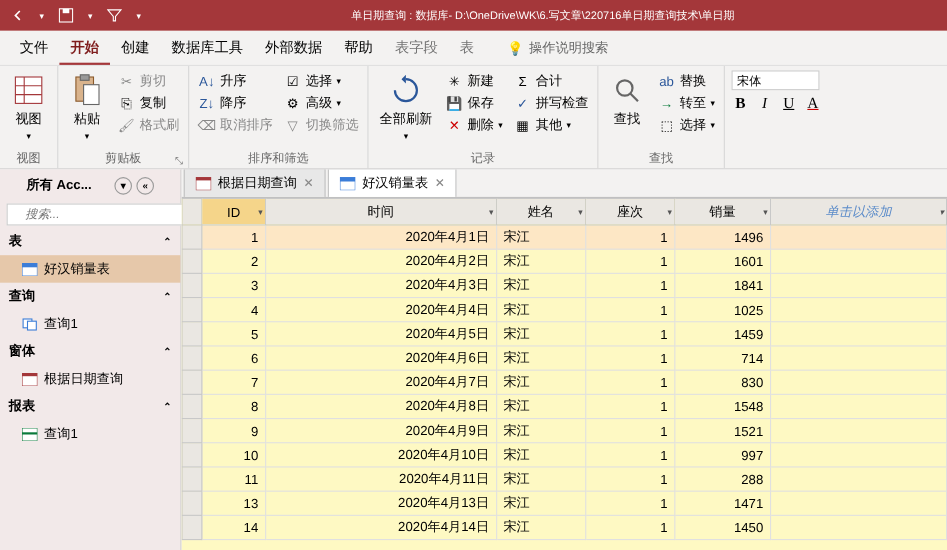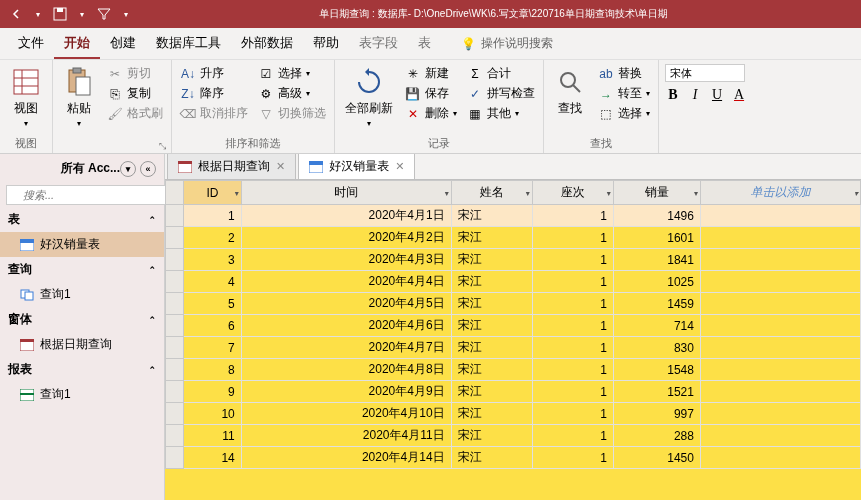--- a/index.html
+++ b/index.html
@@ -22,35 +22,35 @@
 .small-btn{display:flex;align-items:center;gap:4px;cursor:pointer;padding:1px 2px;font-size:11px;white-space:nowrap}
 .stack{display:flex;flex-direction:column;gap:1px}
 .small-icon{width:16px;height:16px;display:inline-flex;align-items:center;justify-content:center}
 .dialog-launcher{position:absolute;right:2px;bottom:2px;width:10px;height:10px;font-size:9px;color:#666;cursor:pointer}
 .rgroup{position:relative}
 .font-input{width:80px;height:18px;border:1px solid #ccc;padding:0 4px;font-size:11px}
 .bius{display:flex;gap:6px;margin-top:4px}
 .bius span{cursor:pointer;font-family:"Times New Roman",serif;font-size:14px;width:16px;text-align:center}
 .main{display:flex;height:346px}
 .nav-pane{width:165px;background:#f2e9e9;border-right:1px solid #d0d0d0;display:flex;flex-direction:column}
-.nav-header{display:flex;align-items:center;justify-content:flex-end;padding:6px 8px;font-size:16px;font-weight:bold}
+.nav-header{display:flex;align-items:center;justify-content:space-between;padding:6px 24px;font-size:16px;font-weight:bold}
 .nav-collapse{width:16px;height:16px;border:1px solid #999;border-radius:50%;display:flex;align-items:center;justify-content:center;font-size:9px;cursor:pointer}
 .nav-search{display:flex;padding:2px 6px}
 .nav-search input{flex:1;border:1px solid #ccc;height:20px;padding:0 16px;font-style:italic;font-size:11px}
 .nav-search-btn{width:20px;height:20px;border:1px solid #ccc;border-left:none;display:flex;align-items:center;justify-content:center;cursor:pointer;background:#fff}
 .nav-section{padding:4px 8px;font-weight:bold;font-size:12px;display:flex;justify-content:space-between;align-items:center;cursor:pointer}
 .nav-obj{padding:4px 8px 4px 20px;display:flex;align-items:center;gap:6px;cursor:pointer;font-size:12px}
 .nav-obj.selected{background:#e6c8aa}
 .obj-icon{width:14px;height:12px;display:inline-block}
 .content{flex:1;display:flex;flex-direction:column;overflow:hidden}
 .tabs{height:26px;background:#f3f2f1;display:flex;align-items:flex-end;border-bottom:1px solid #c0c0c0;padding-left:2px}
 .tab{display:flex;align-items:center;gap:6px;padding:4px 10px;background:#e8e8e8;border:1px solid #c0c0c0;border-bottom:none;cursor:pointer;font-size:12px;margin-right:2px}
 .tab.active{background:#fff}
 .tab-close{font-size:11px;color:#888;cursor:pointer}
-.grid{flex:1;overflow:auto;background:#fde047}
+.grid{flex:1;overflow:auto;background:#fef9c3}
 table{border-collapse:collapse;width:100%}
 th{background:#eae7e2;border:1px solid #c8c8c8;padding:3px 6px;font-weight:normal;font-size:12px;position:relative;text-align:center}
 th .dd{position:absolute;right:2px;top:50%;transform:translateY(-50%);font-size:8px;color:#555;cursor:pointer}
 td{border:1px solid #e0e0e0;padding:2px 6px;font-size:12px;text-align:right;height:20px}
 td.txt{text-align:left}
 tr.sel td{background:#fde7c5}
 tr.sel td:first-child{background:#e6c39a;border:2px solid #d08030}
 .rowhdr{width:18px;background:#eae7e2!important;border:1px solid #c8c8c8!important}
 .gray{color:#888}
 svg{display:block}
@@ -138,20 +138,21 @@
         <div class="small-btn">
             <span class="small-icon">⎘</span>
             <span>复制</span>
           </div>
         <div class="small-btn gray">
             <span class="small-icon">🖌</span>
             <span>格式刷</span>
           </div>
       </div>
     </div>
+    <div class="rgroup-label">剪贴板</div>
     <span class="dialog-launcher">⤡</span>
   </div>
 
   <div class="rgroup">
     <div class="rgroup-body">
       <div class="stack">
         <div class="small-btn">
             <span class="small-icon" style="color:#2b579a">A↓</span>
             <span>升序</span>
           </div>
@@ -477,20 +478,29 @@
               <td class="rowhdr"></td>
   <td>11</td>
   <td>2020年4月11日</td>
   <td class="txt">宋江</td>
   <td>1</td>
   <td>288</td>
   <td></td>
             </tr>
             <tr>
               <td class="rowhdr"></td>
+  <td>13</td>
+  <td>2020年4月13日</td>
+  <td class="txt">宋江</td>
+  <td>1</td>
+  <td>1471</td>
+  <td></td>
+            </tr>
+            <tr>
+              <td class="rowhdr"></td>
   <td>14</td>
   <td>2020年4月14日</td>
   <td class="txt">宋江</td>
   <td>1</td>
   <td>1450</td>
   <td></td>
             </tr>
           </tbody>
       </table>
     </div>

